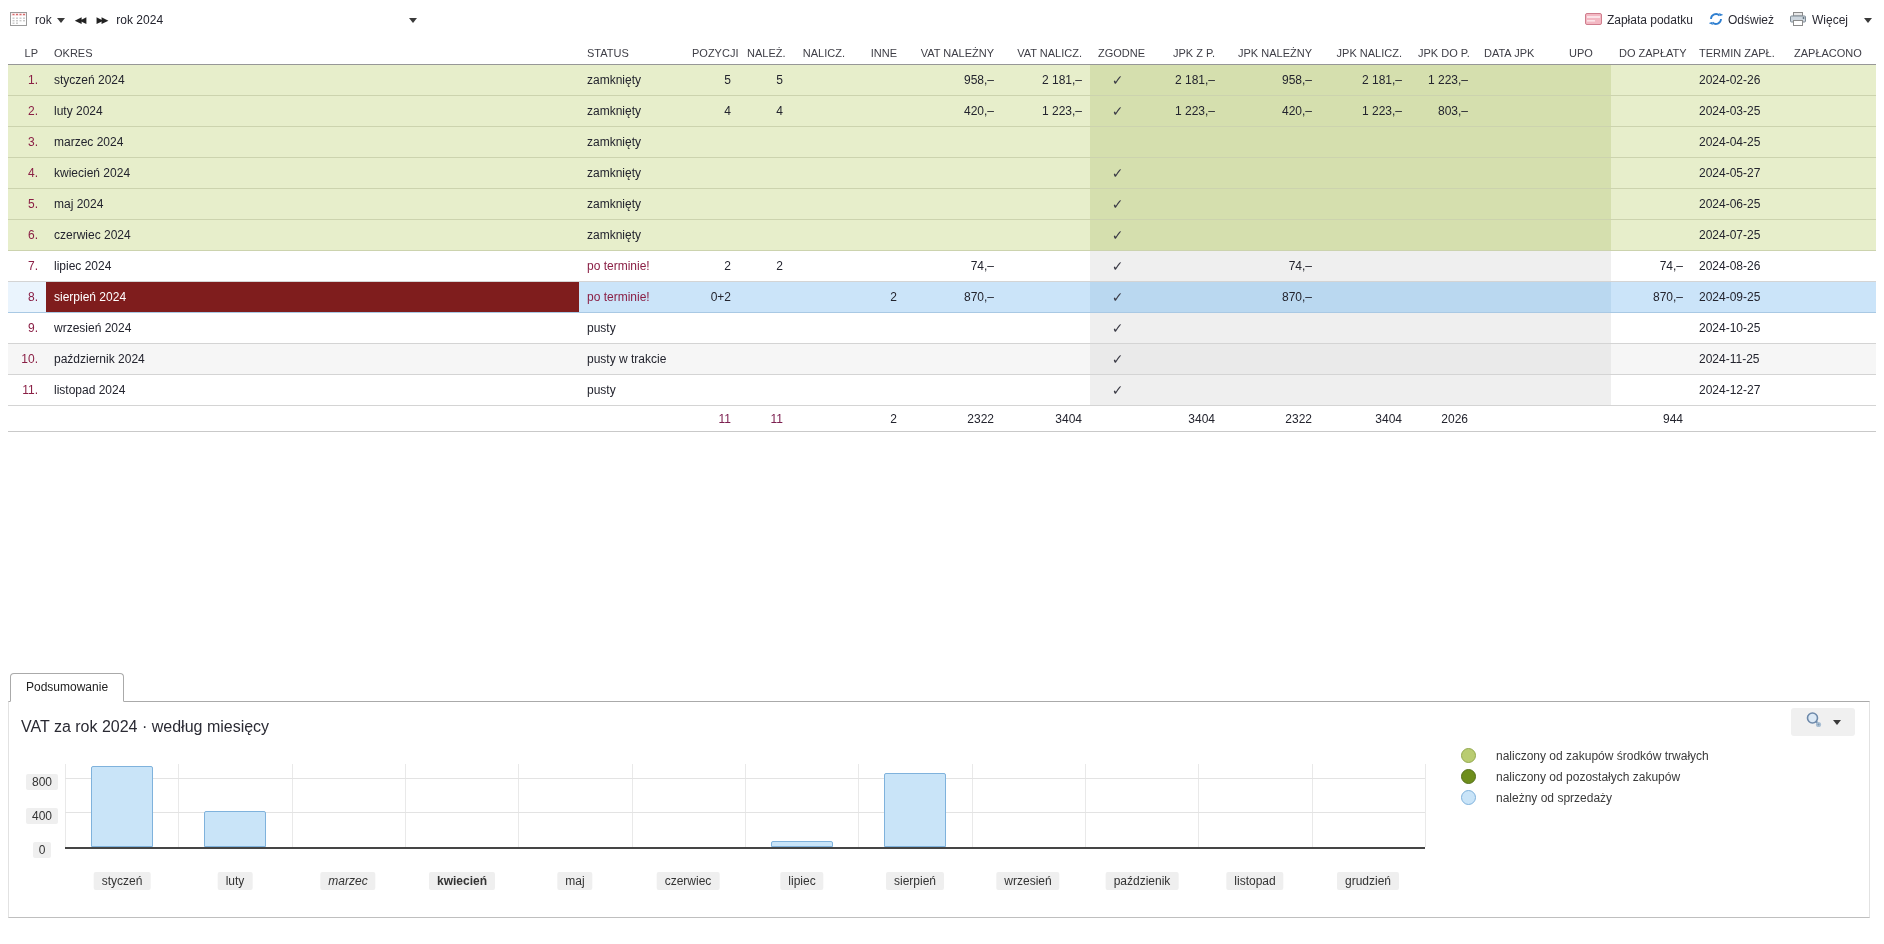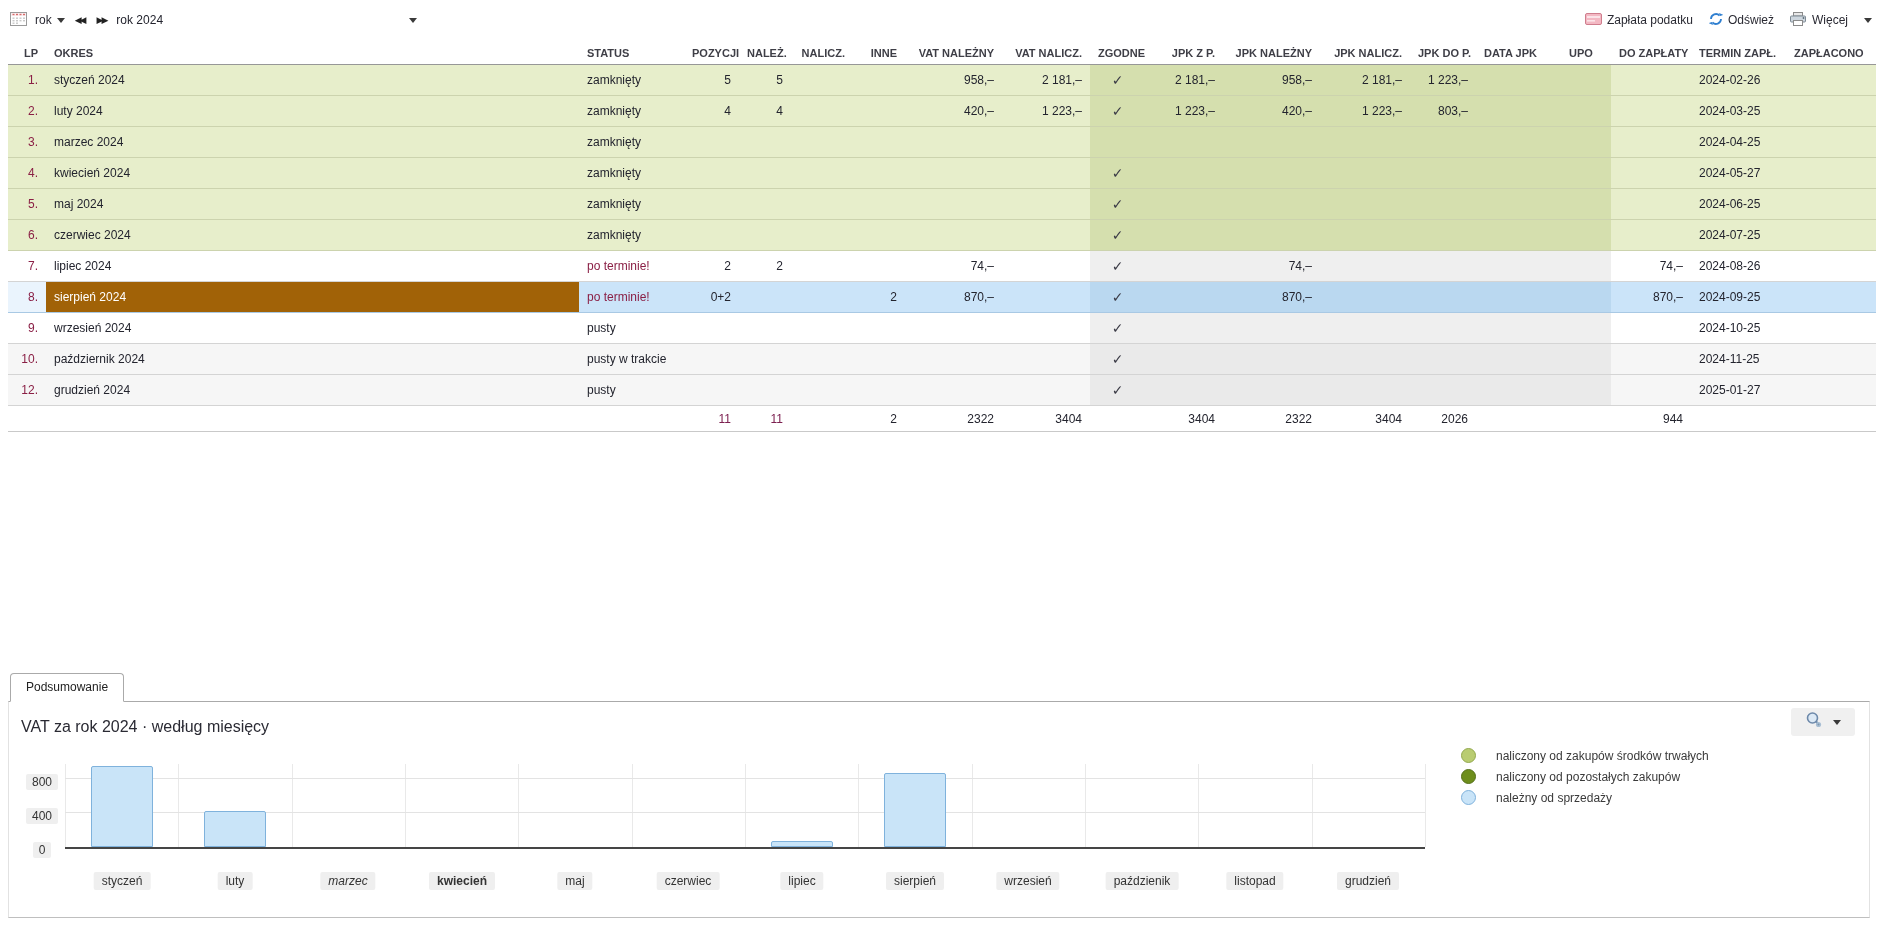--- a/index.html
+++ b/index.html
@@ -11,32 +11,32 @@
   .tb-left{display:flex;align-items:center;gap:8px}
   .tb-right{margin-left:auto;display:flex;align-items:center;gap:16px}
   .tb-btn{display:flex;align-items:center;gap:5px;cursor:pointer;color:#2a2a33}
   .caret{width:0;height:0;border-left:4px solid transparent;border-right:4px solid transparent;border-top:5px solid #3a3a3a;display:inline-block}
   .nav-arrows{font-size:9px;letter-spacing:-2px;color:#222;cursor:pointer;padding:0 2px}
   .period-caret{margin-left:238px}
   .period-label{color:#23242e}
 
   
   table.periods{position:absolute;top:44px;left:8px;border-collapse:collapse;table-layout:fixed;width:1868px;font-size:12px}
-  table.periods th{font-size:11px;font-weight:bold;color:#3e3e46;padding:3px 8px 5px;border-bottom:1px solid #979797;white-space:nowrap;overflow:hidden}
+  table.periods th{font-size:11px;font-weight:normal;color:#3e3e46;padding:3px 8px 5px;border-bottom:1px solid #979797;white-space:nowrap;overflow:hidden}
   table.periods td{padding:0 8px;height:31px;border-bottom:1px solid #d4d4d4;white-space:nowrap;overflow:hidden}
   .al{text-align:left}.ar{text-align:right}.ac{text-align:center}
   tr.green td{background:#e7eecb;border-bottom-color:#ccd3ae}
   tr.green td.mid{background:#d5dfae}
   tr.white td{background:#ffffff}
   tr.white td.mid{background:#efefef}
   tr.alt td{background:#f6f6f6}
   tr.alt td.mid{background:#eaeaea}
   tr.selected td{background:#cbe4f9;border-bottom-color:#a9c9e4}
   tr.selected td.mid{background:#bad8f0}
-  tr.selected td.cell-okres{background:#a16207;color:#fff}
+  tr.selected td.cell-okres{background:#7f1d1d;color:#fff}
   tr.selected td.cell-lp{background:#eaf4fd}
   td.cell-lp,.lp-col{color:#8a1f45}
   td.status-alert{color:#8a1f45}
   .check{color:#3b3b46;font-size:14px;line-height:1}
   tr.totals td{height:26px;background:#fff !important;border-bottom:1px solid #c9c9c9;color:#23242e}
   tr.totals td.maroon{color:#7c2050}
 
   
   .summary{position:absolute;left:8px;top:673px;width:1862px}
   .tab{position:relative;z-index:2;display:inline-block;margin-left:2px;padding:6px 15px 7px;background:#fff;
@@ -383,39 +383,39 @@
         <td class="ar mid cell-jpk_z_p"></td>
         <td class="ar mid cell-jpk_nalezny"></td>
         <td class="ar mid cell-jpk_nalicz"></td>
         <td class="ar mid cell-jpk_do_p"></td>
         <td class="al mid cell-data_jpk"></td>
         <td class="ac mid cell-upo"></td>
         <td class="ar cell-do_zaplaty"></td>
         <td class="al cell-termin">2024-11-25</td>
         <td class="al cell-zaplacono"></td>
       </tr>
-      <tr class="alt">
-        <td class="ar cell-lp">12.</td>
-        <td class="al cell-okres">grudzień 2024</td>
+      <tr class="white">
+        <td class="ar cell-lp">11.</td>
+        <td class="al cell-okres">listopad 2024</td>
         <td class="al cell-status">pusty</td>
         <td class="ar cell-pozycji"></td>
         <td class="ar cell-nalez"></td>
         <td class="ar cell-nalicz"></td>
         <td class="ar cell-inne"></td>
         <td class="ar cell-vat_nalezny"></td>
         <td class="ar cell-vat_nalicz"></td>
         <td class="ac mid cell-zgodne"><span class="check">✓</span></td>
         <td class="ar mid cell-jpk_z_p"></td>
         <td class="ar mid cell-jpk_nalezny"></td>
         <td class="ar mid cell-jpk_nalicz"></td>
         <td class="ar mid cell-jpk_do_p"></td>
         <td class="al mid cell-data_jpk"></td>
         <td class="ac mid cell-upo"></td>
         <td class="ar cell-do_zaplaty"></td>
-        <td class="al cell-termin">2025-01-27</td>
+        <td class="al cell-termin">2024-12-27</td>
         <td class="al cell-zaplacono"></td>
       </tr>
       <tr class="totals">
         <td class="ar"></td>
         <td class="al"></td>
         <td class="al"></td>
         <td class="ar maroon">11</td>
         <td class="ar maroon">11</td>
         <td class="ar"></td>
         <td class="ar">2</td>

